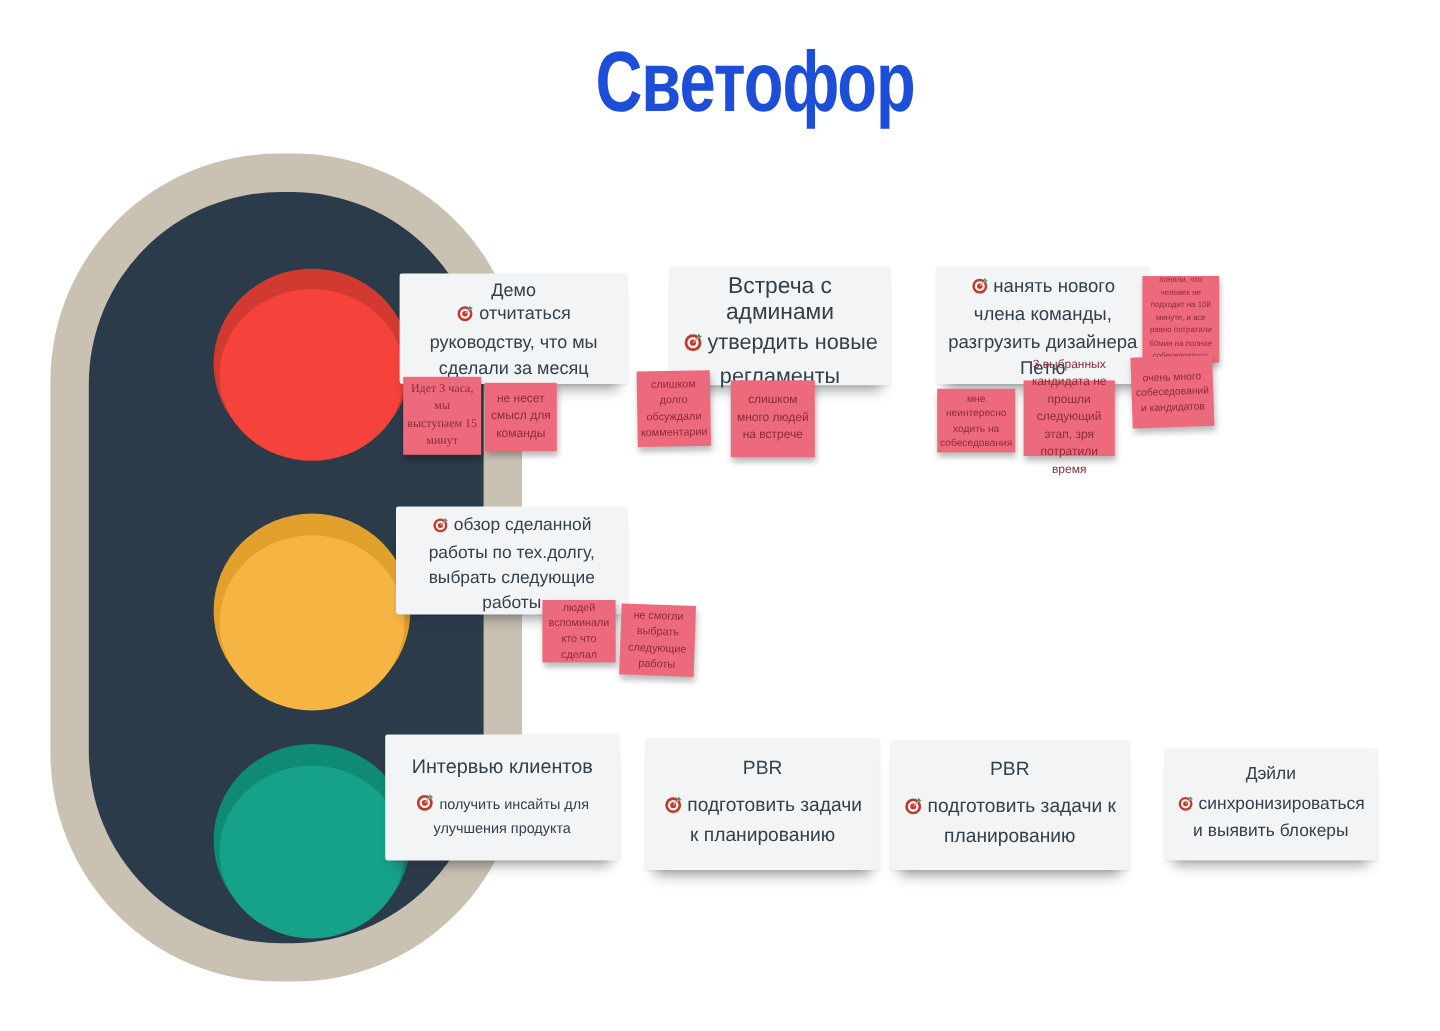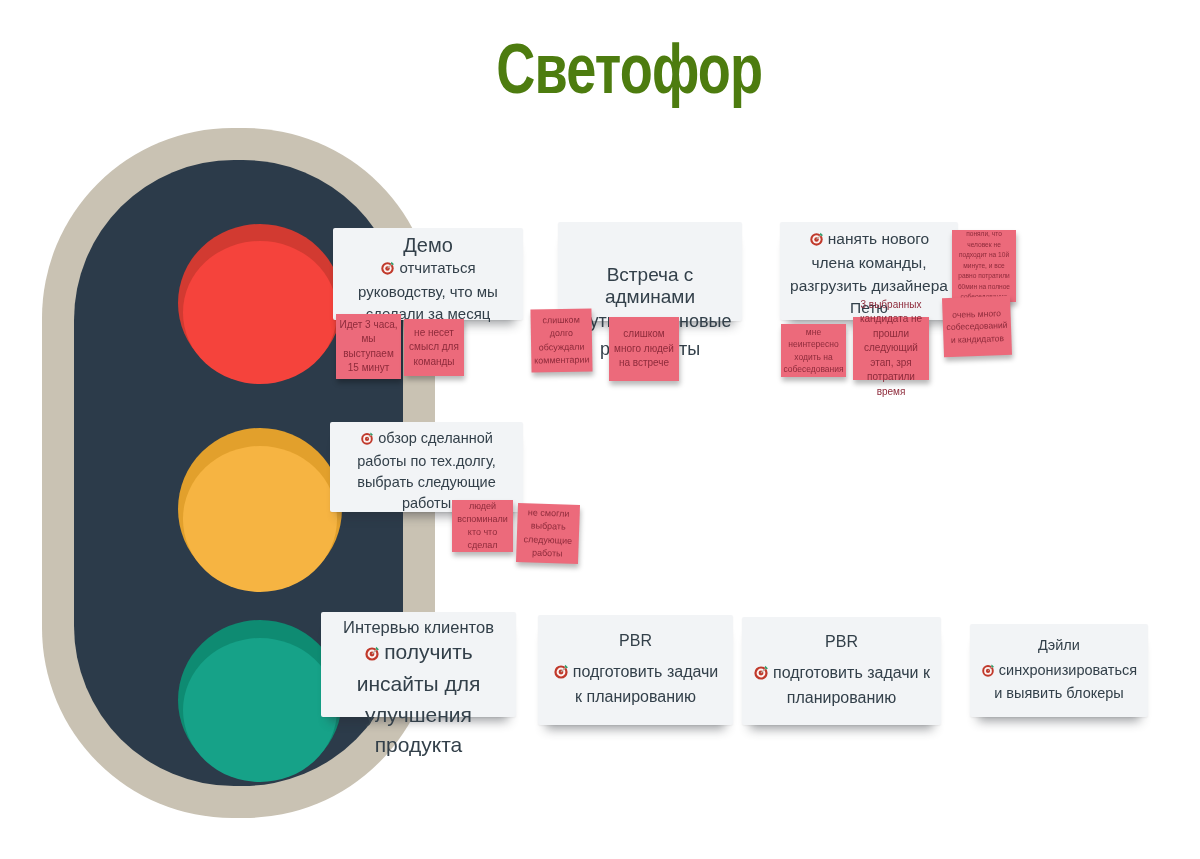--- a/index.html
+++ b/index.html
@@ -1,20 +1,20 @@
 <!DOCTYPE html>
 <html><head>
 <meta charset="utf-8">
 <style>
   html,body{margin:0;padding:0;background:#fff;}
   .stage{position:relative;width:1200px;height:859px;background:#ffffff;overflow:hidden;
          font-family:"Liberation Sans",sans-serif;}
 
   
-  .page-title{position:absolute;left:58px;right:0;top:30px;text-align:center;color:#4d7c0f;}
+  .page-title{position:absolute;left:58px;right:0;top:30px;text-align:center;color:#1d4ed8;}
   .page-title span{display:inline-block;font-size:66px;font-weight:800;transform:scaleX(.82) scaleY(1.08);
                    letter-spacing:-1px;}
 
   
   .tl-outer{position:absolute;left:42px;top:128px;width:393px;height:690px;
             background:#c9c2b3;border-radius:190px;}
   .tl-inner{position:absolute;left:32px;top:32px;width:329px;height:626px;
             background:#2c3b4a;border-radius:160px;}
   .light{position:absolute;border-radius:50%;}
   .light .bulb{position:absolute;left:3%;right:3%;top:11%;bottom:-1%;border-radius:50%;}
@@ -57,36 +57,36 @@
       <div class="light light-yellow">
           <div class="bulb"></div>
         </div>
       <div class="light light-green">
           <div class="bulb"></div>
         </div>
     </div>
   </div>
 
   <div class="card" style="left:333px;top:228px;width:190px;height:92px;">
-    <div class="card-title" style="font-size:20px;">Демо</div>
+    <div class="card-title" style="font-size:15px;">Демо</div>
     <div class="card-goal" style="font-size:15px;">
       <span class="target-icon"><svg width="15" height="15" viewBox="0 0 16 16">
             <circle cx="8" cy="9" r="6.6" fill="#c0392b"></circle>
             <circle cx="8" cy="9" r="4.4" fill="#fdf2f0"></circle>
             <circle cx="8" cy="9" r="2.4" fill="#c0392b"></circle>
             <line x1="8" y1="9" x2="13.2" y2="3.8" stroke="#b9b0a6" stroke-width="1.1"></line>
             <polygon points="12.2,1.8 15,4.6 13.2,5.2 11.6,3.6" fill="#2e9e6b"></polygon>
           </svg></span><span class="goal-text">отчитаться руководству, что мы сделали за месяц</span>
     </div>
   </div>
-  <div class="note" style="left:336px;top:314px;width:65px;height:65px;font-size:10px;">Идет 3 часа, мы выступаем 15 минут</div>
+  <div class="note" style="left:336px;top:314px;width:65px;height:65px;font-size:10px;font-family:Liberation Serif, serif;">Идет 3 часа, мы выступаем 15 минут</div>
   <div class="note" style="left:404px;top:319px;width:60px;height:57px;font-size:10px;">не несет смысл для команды</div>
 
   <div class="card" style="left:558px;top:222px;width:184px;height:99px;">
-    <div class="card-title" style="font-size:19px;margin-top:36px;">Встреча с админами</div>
+    <div class="card-title" style="font-size:19px;">Встреча с админами</div>
     <div class="card-goal" style="font-size:18px;">
       <span class="target-icon"><svg width="17" height="17" viewBox="0 0 16 16">
             <circle cx="8" cy="9" r="6.6" fill="#c0392b"></circle>
             <circle cx="8" cy="9" r="4.4" fill="#fdf2f0"></circle>
             <circle cx="8" cy="9" r="2.4" fill="#c0392b"></circle>
             <line x1="8" y1="9" x2="13.2" y2="3.8" stroke="#b9b0a6" stroke-width="1.1"></line>
             <polygon points="12.2,1.8 15,4.6 13.2,5.2 11.6,3.6" fill="#2e9e6b"></polygon>
           </svg></span><span class="goal-text">утвердить новые регламенты</span>
     </div>
   </div>
@@ -118,21 +118,21 @@
             <line x1="8" y1="9" x2="13.2" y2="3.8" stroke="#b9b0a6" stroke-width="1.1"></line>
             <polygon points="12.2,1.8 15,4.6 13.2,5.2 11.6,3.6" fill="#2e9e6b"></polygon>
           </svg></span><span class="goal-text">обзор сделанной работы по тех.долгу, выбрать следующие работы</span>
     </div>
   </div>
   <div class="note" style="left:452px;top:500px;width:61px;height:52px;font-size:9px;">людей вспоминали кто что сделал</div>
   <div class="note" style="left:517px;top:504px;width:62px;height:59px;font-size:9px;transform:rotate(2deg);">не смогли выбрать следующие работы</div>
 
   <div class="card" style="left:321px;top:612px;width:195px;height:105px;">
     <div class="card-title" style="font-size:16.5px;">Интервью клиентов</div>
-    <div class="card-goal" style="font-size:21px;">
+    <div class="card-goal" style="font-size:12px;">
       <span class="target-icon"><svg width="16" height="16" viewBox="0 0 16 16">
             <circle cx="8" cy="9" r="6.6" fill="#c0392b"></circle>
             <circle cx="8" cy="9" r="4.4" fill="#fdf2f0"></circle>
             <circle cx="8" cy="9" r="2.4" fill="#c0392b"></circle>
             <line x1="8" y1="9" x2="13.2" y2="3.8" stroke="#b9b0a6" stroke-width="1.1"></line>
             <polygon points="12.2,1.8 15,4.6 13.2,5.2 11.6,3.6" fill="#2e9e6b"></polygon>
           </svg></span><span class="goal-text">получить инсайты для улучшения продукта</span>
     </div>
   </div>
 

